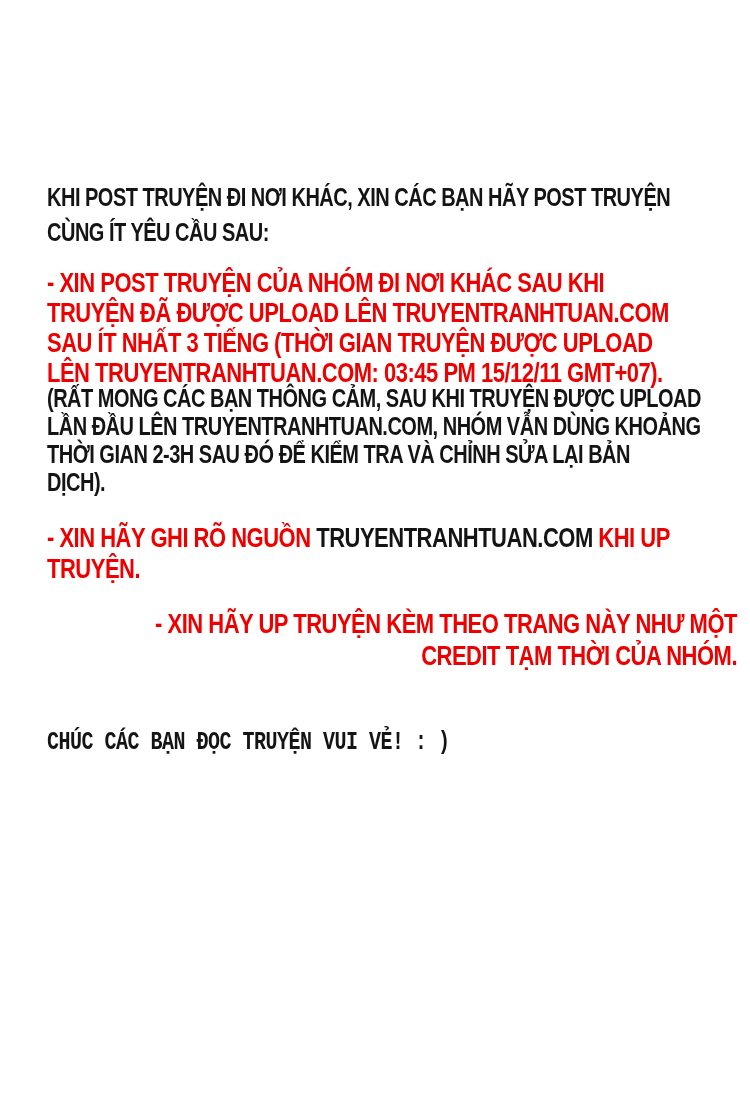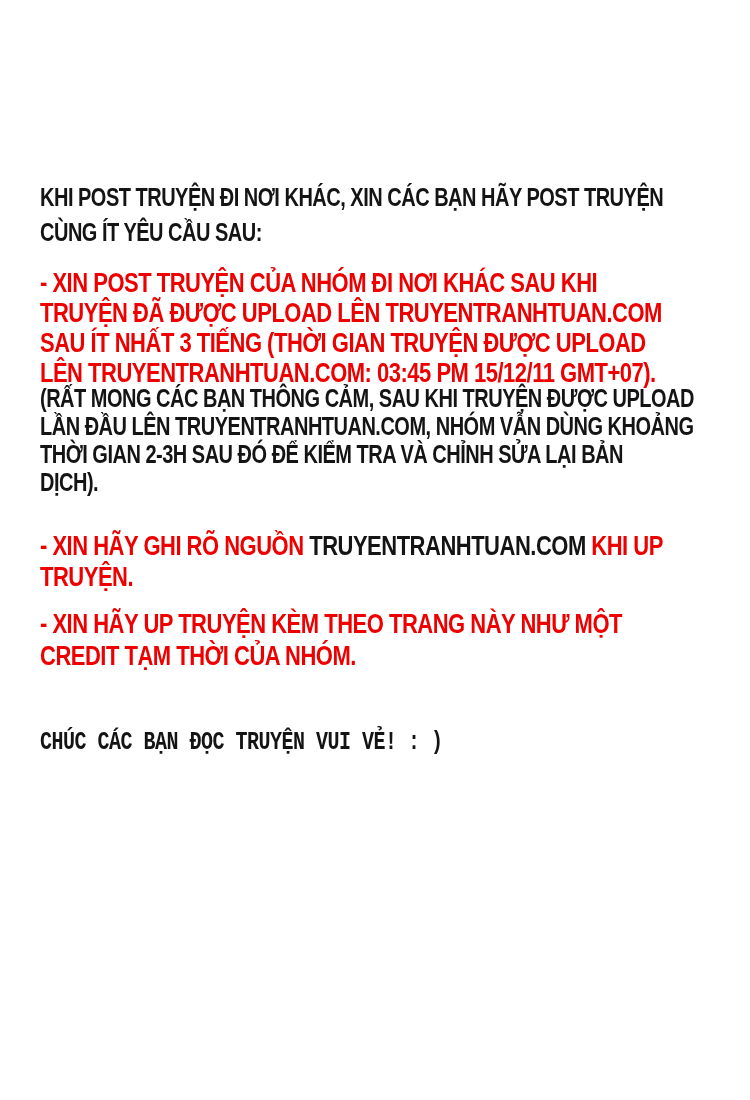--- a/index.html
+++ b/index.html
@@ -10,38 +10,38 @@
   body {
     position: relative;
     width: 750px;
     height: 1100px;
     overflow: hidden;
     font-family: "Liberation Sans", sans-serif;
     font-weight: 700;
   }
   .sec {
     position: absolute;
-    left: 40px;
+    left: 47px;
     width: 690px;
   }
   .ln {
     white-space: nowrap;
     letter-spacing: -0.5px;
     transform: scaleY(1.28);
     transform-origin: 0 50%;
   }
   .black { color: #141414; font-size: 20px; }
   .red   { color: #ee0000; font-size: 22px; }
   .inline-black { color: #141414; }
 
   .sec-intro   { top: 180px; } .sec-intro .ln   { line-height: 35px; }
   .sec-rule1   { top: 268px; } .sec-rule1 .ln   { line-height: 30px; }
   .sec-note    { top: 384px; } .sec-note .ln    { line-height: 28px; }
-  .sec-rule2   { top: 522px; margin-top: 8px; } .sec-rule2 .ln   { line-height: 31px; }
-  .sec-rule3   { top: 608px; } .sec-rule3 .ln   { line-height: 32px; }
+  .sec-rule2   { top: 522px; } .sec-rule2 .ln   { line-height: 31px; }
+  .sec-rule3   { top: 608px; text-align: right; } .sec-rule3 .ln   { line-height: 32px; }
   .sec-closing { top: 726px; font-family: Liberation Mono, monospace; } .sec-closing .ln { line-height: 34px; }
 </style>
 </head>
 <body>
 
 <section class="sec sec-intro">
   <div class="ln black">KHI POST TRUYỆN ĐI NƠI KHÁC, XIN CÁC BẠN HÃY POST TRUYỆN</div>
   <div class="ln black">CÙNG ÍT YÊU CẦU SAU:</div>
 </section>
 

